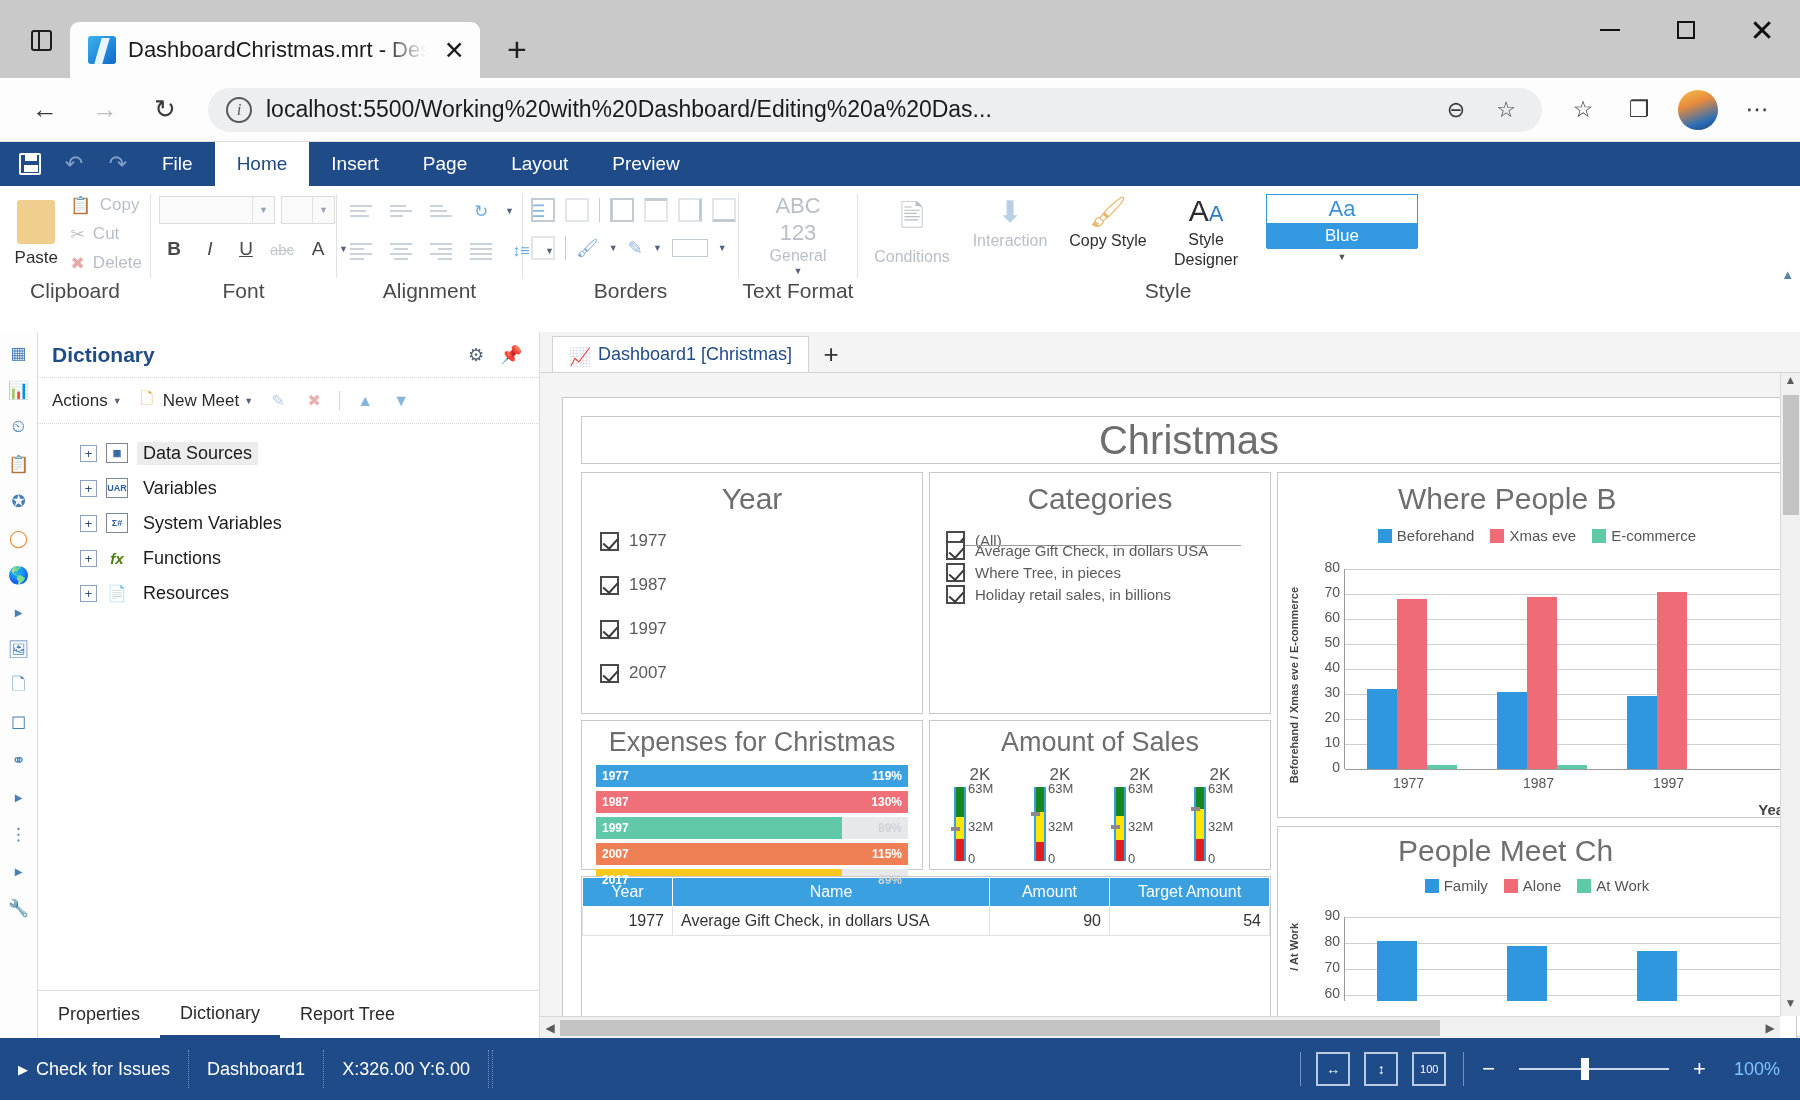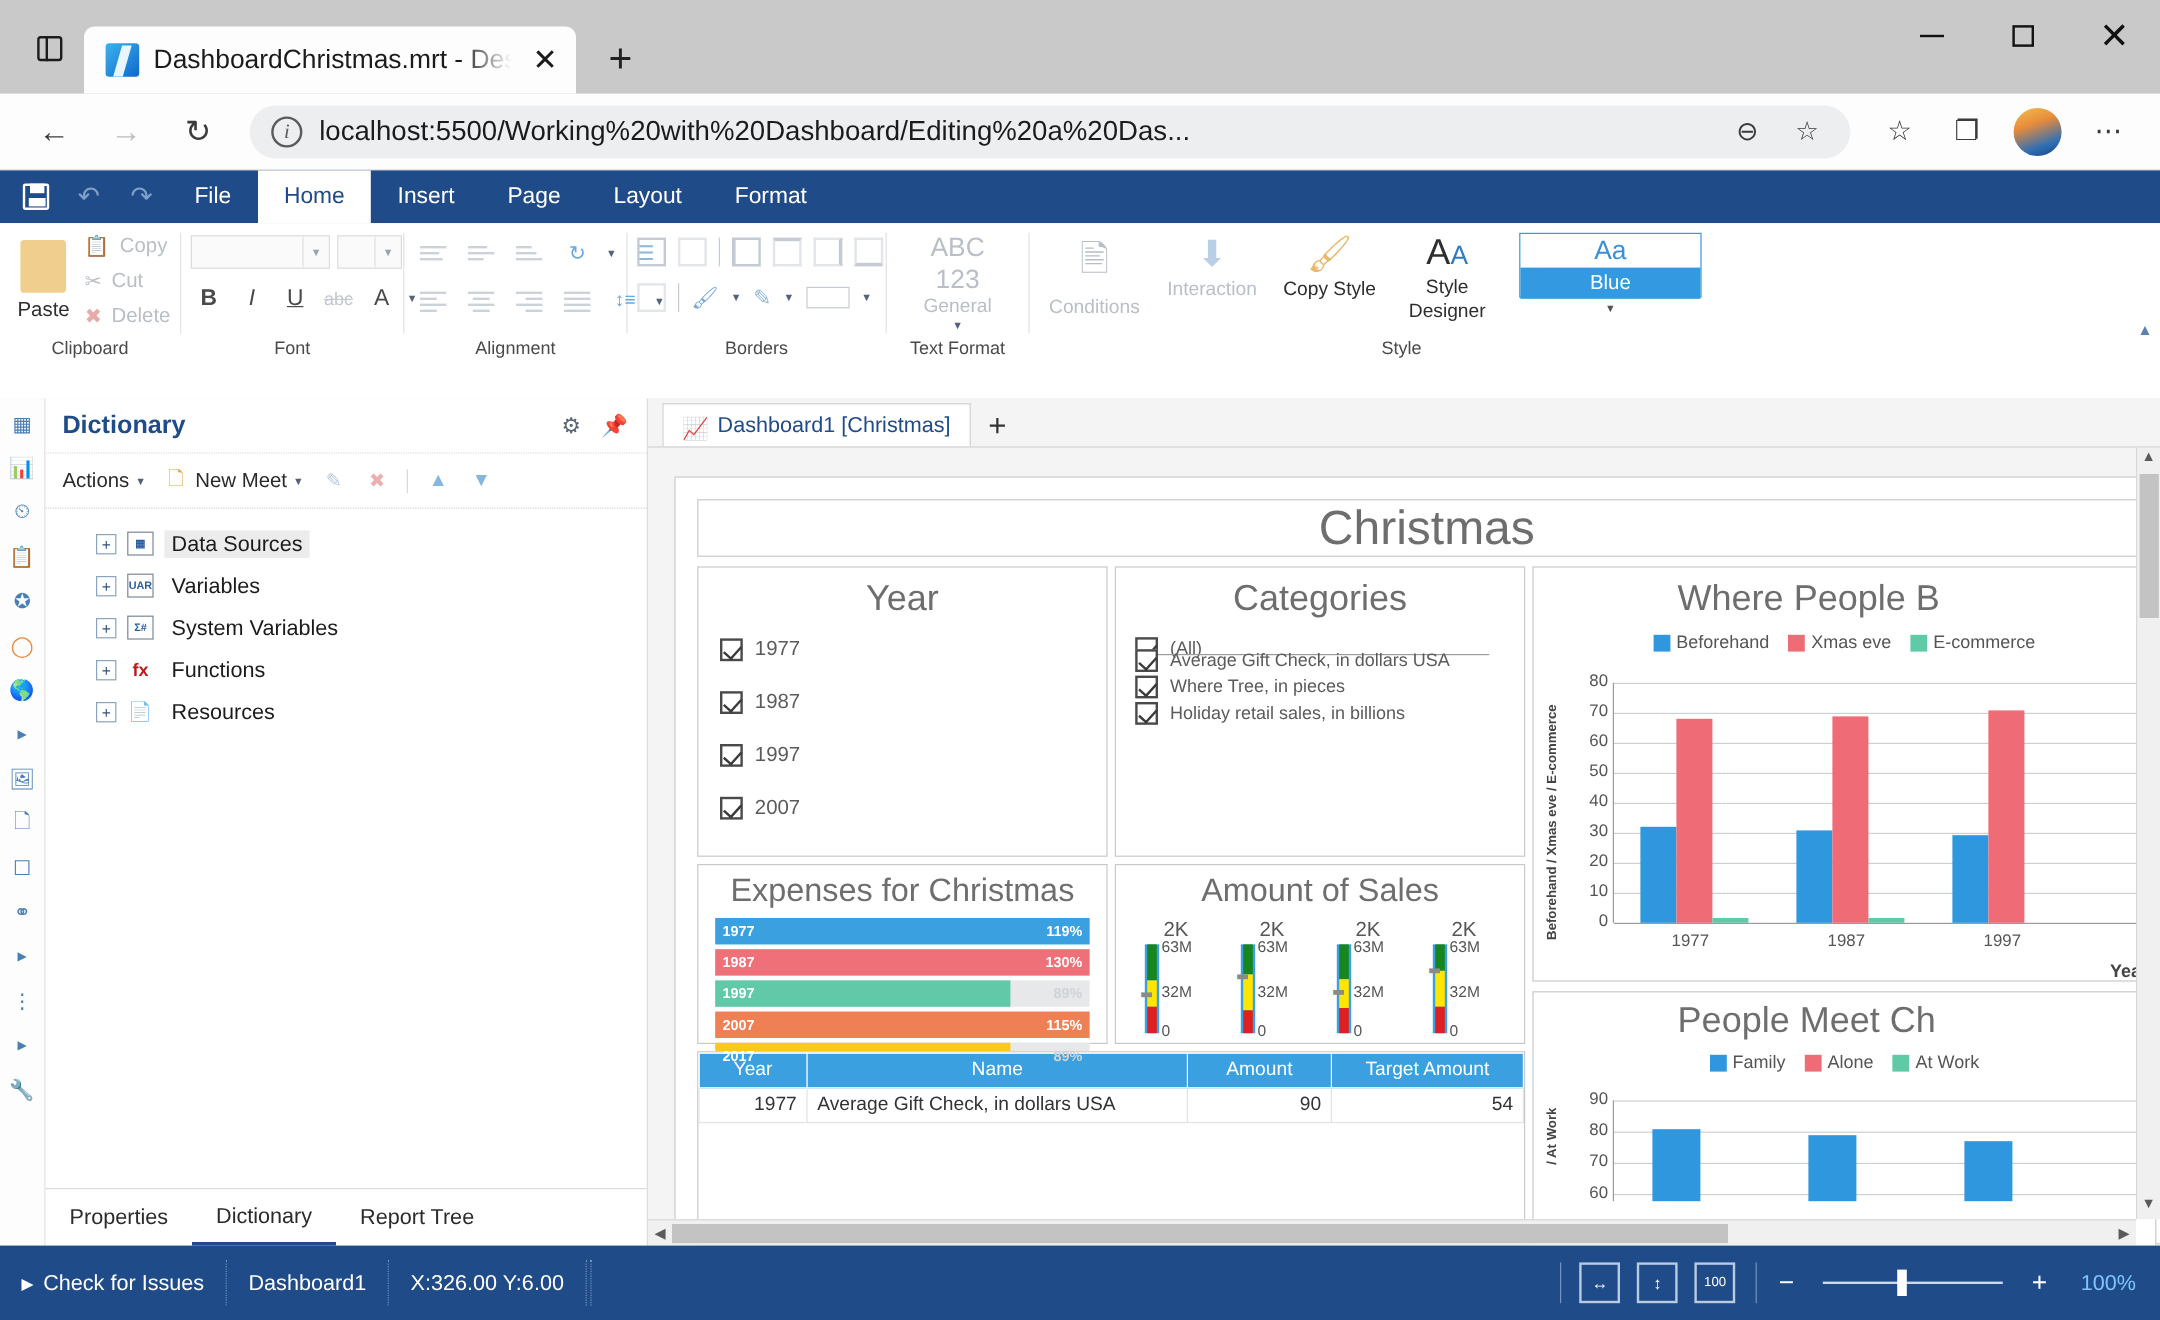--- a/index.html
+++ b/index.html
@@ -83,21 +83,21 @@
   .qa.dim { color:#7fa0c8; }
   .save-ico { width:22px;height:22px;border:2px solid #fff;border-radius:2px;position:relative;}
   .save-ico::before{content:"";position:absolute;left:4px;top:-2px;width:12px;height:8px;background:#fff;}
   .save-ico::after{content:"";position:absolute;left:3px;bottom:1px;width:14px;height:7px;background:#fff;}
   .rtab { padding:0 22px; display:flex; align-items:center; color:#ffffff; font-size:19px; }
   .rtab.active { background:#ffffff; color:#1f4b88; }
 
   .ribbon-body { height:118px; background:#ffffff; display:flex; position:relative; }
   .rgroup { display:flex; flex-direction:column; position:relative; }
   .rgroup-content { flex:1 1 auto; display:flex; align-items:center; padding:4px 8px; }
-  .rgroup-label { height:22px; font-size:15px; color:#4a4a4a; text-align:center; line-height:18px; }
+  .rgroup-label { height:22px; font-size:21px; color:#4a4a4a; text-align:center; line-height:18px; }
   .rsep { width:1px; background:#e2e2e2; margin:8px 0 26px; }
   .dim { color:#b9bfc7; }
 
   .paste-btn{ width:60px; display:flex;flex-direction:column;align-items:center;justify-content:center;gap:4px; }
   .paste-ico{ width:38px;height:44px;background:#f0cf8e;border:1px solid #c9a košice;position:relative;border-radius:3px;}
   .clip-items{ display:flex;flex-direction:column;justify-content:center;gap:8px;padding-left:6px;}
   .clip-item{ display:flex;align-items:center;gap:8px;font-size:17px;color:#b9bfc7;}
 
   .fontrow{display:flex;gap:6px;align-items:center;}
   .combo{height:28px;border:1px solid #dcdcdc;background:#fafafa;display:flex;align-items:center;}
@@ -254,21 +254,21 @@
   <div class="qa">
       <span class="save-ico"></span>
     </div>
   <div class="qa dim">↶</div>
   <div class="qa dim">↷</div>
   <div class="rtab">File</div>
   <div class="rtab active">Home</div>
   <div class="rtab">Insert</div>
   <div class="rtab">Page</div>
   <div class="rtab">Layout</div>
-  <div class="rtab">Format</div>
+  <div class="rtab">Preview</div>
 </div>
 
 <div class="ribbon-body">
 
   <div class="rgroup" style="width:150px">
     <div class="rgroup-content">
       <div class="paste-btn">
         <span class="paste-ico"></span>
         <span style="font-size:17px;color:#2e2e2e">Paste</span>
       </div>
@@ -510,21 +510,21 @@
         <span class="tico">UAR</span>
         <span class="tlbl">Variables</span>
       </div>
       <div class="tnode">
         <span class="plus">+</span>
         <span class="tico">Σ#</span>
         <span class="tlbl">System Variables</span>
       </div>
       <div class="tnode">
         <span class="plus">+</span>
-        <span class="tico" style="border:none;color:#b91c1c;font-size:15px">fx</span>
+        <span class="tico" style="border:none;font-style:italic;color:#4d7c0f;font-size:15px">fx</span>
         <span class="tlbl">Functions</span>
       </div>
       <div class="tnode">
         <span class="plus">+</span>
         <span class="tico" style="border:none;font-size:16px">📄</span>
         <span class="tlbl">Resources</span>
       </div>
     </div>
 
     <div class="dict-tabs">

